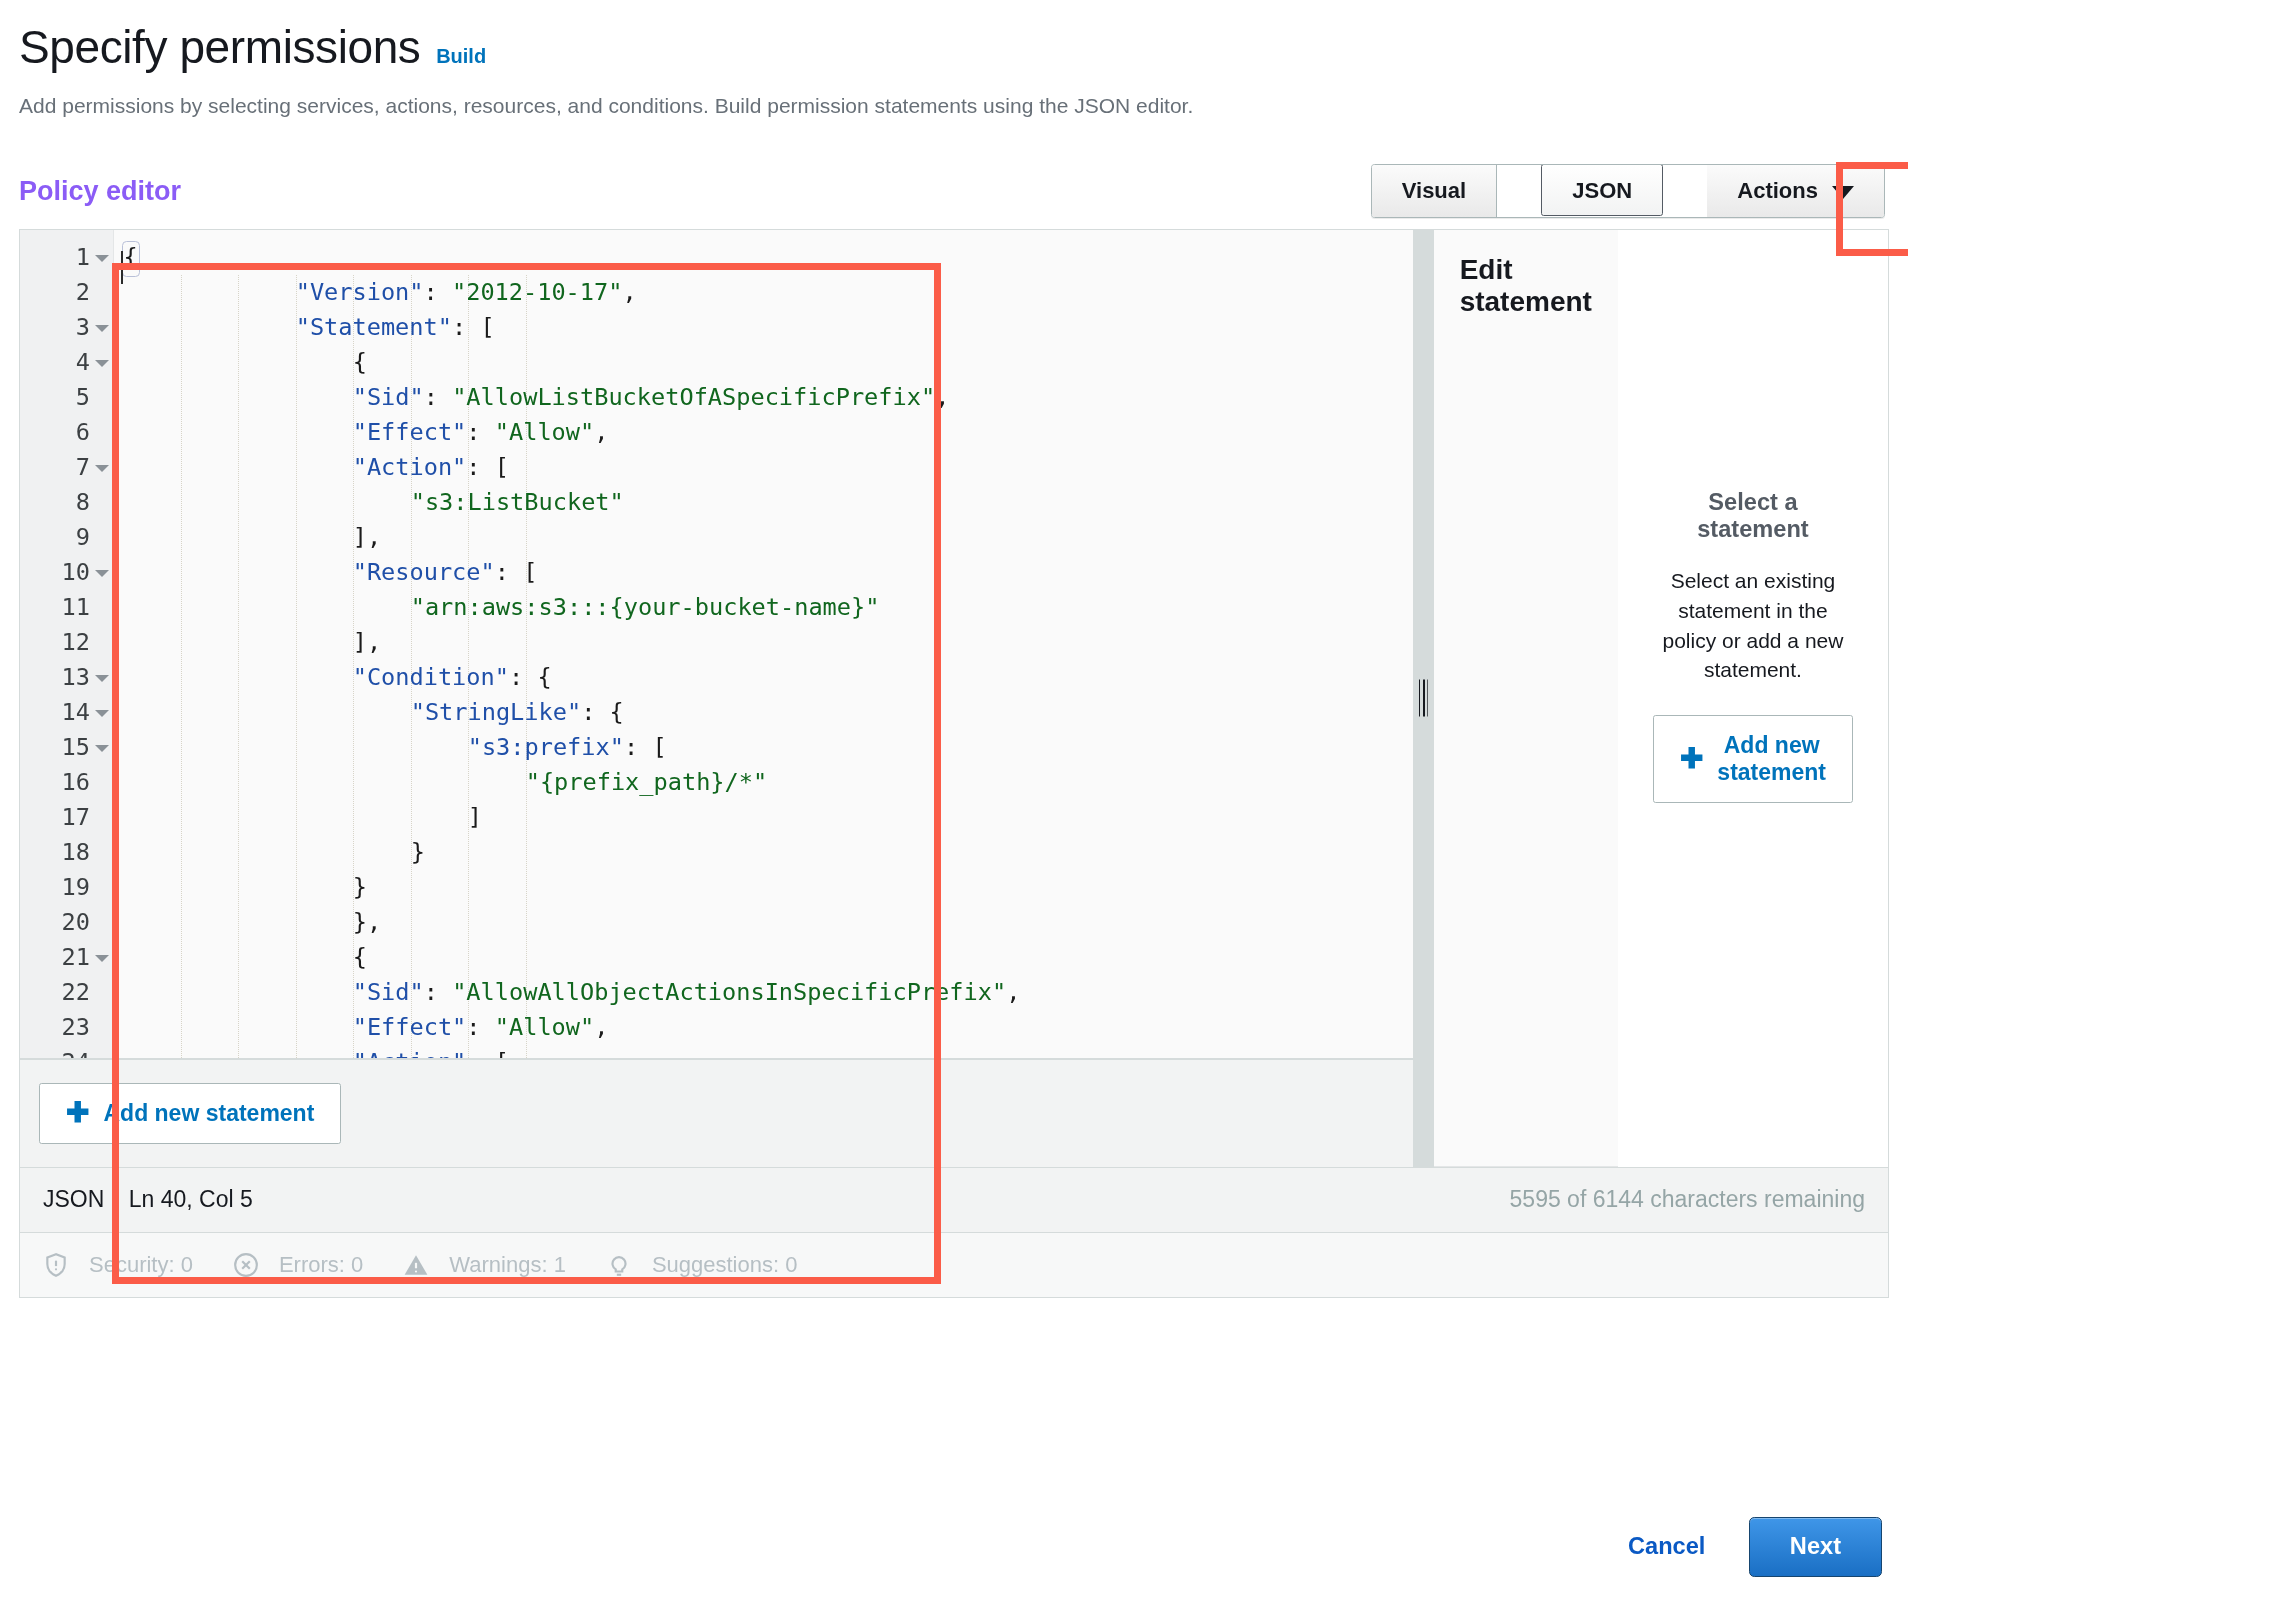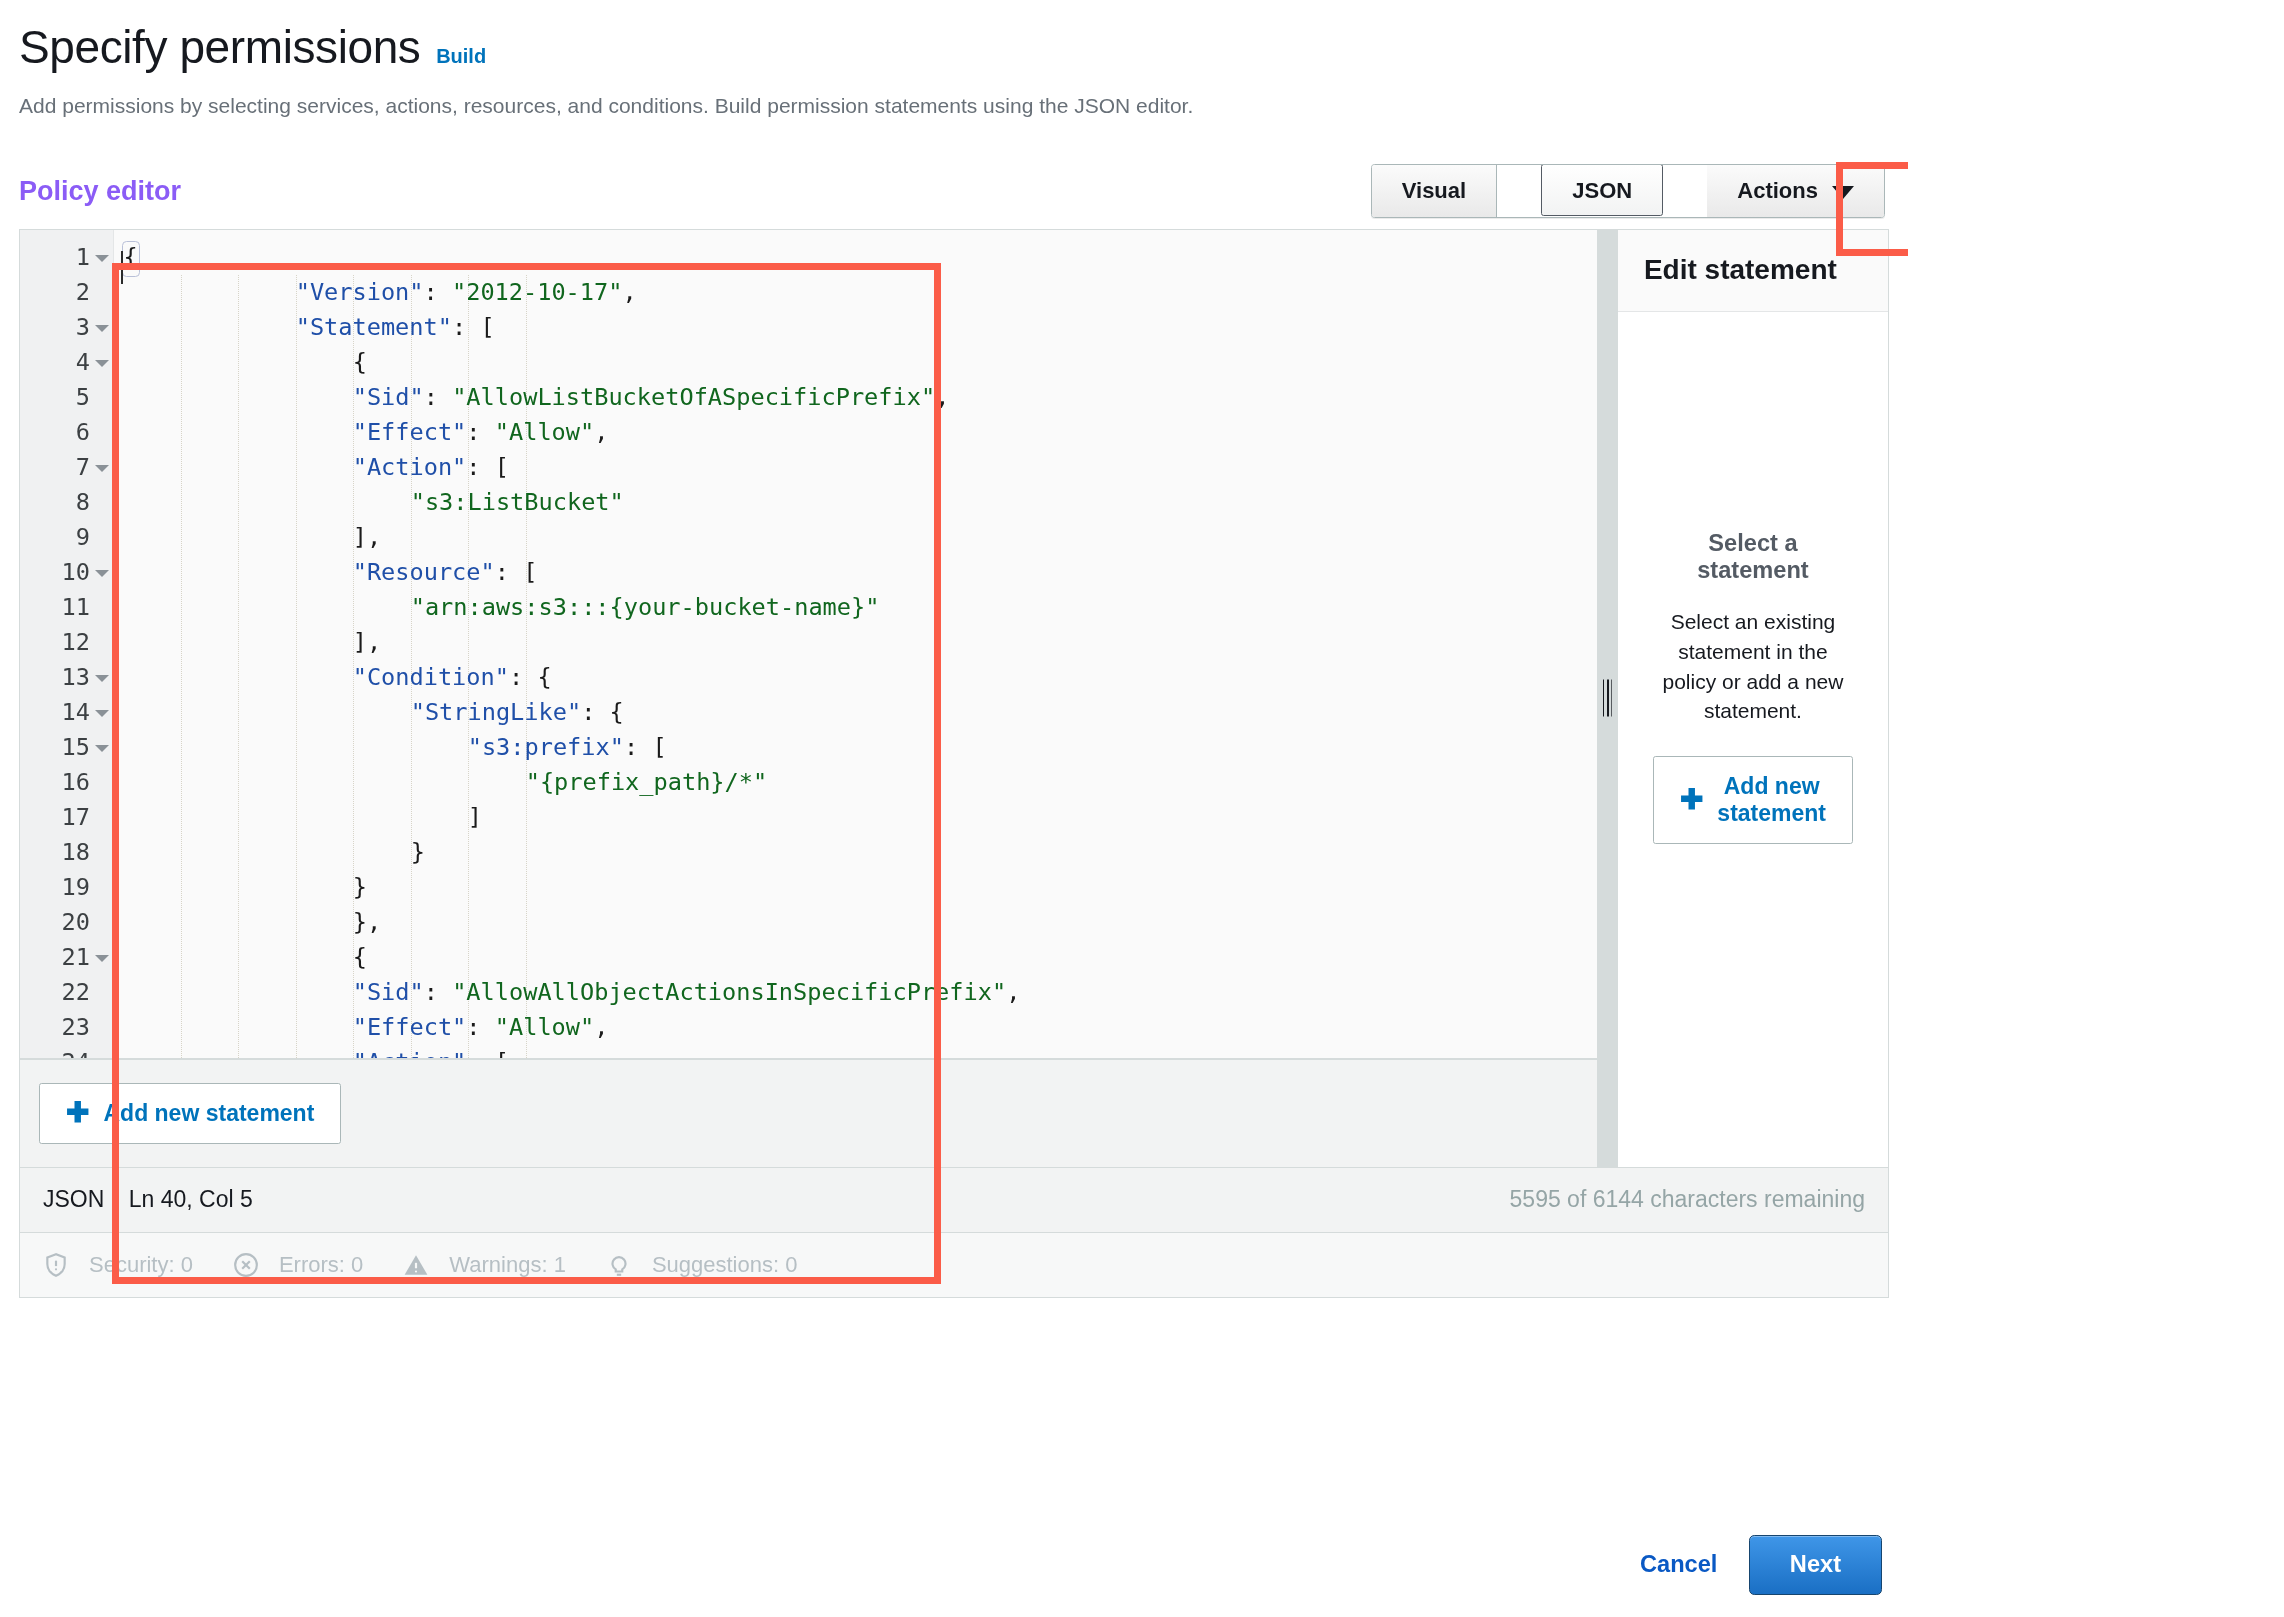--- a/index.html
+++ b/index.html
@@ -136,21 +136,21 @@
   .splitter-grip {
     position: absolute; top: 50%; left: 50%; transform: translate(-50%,-50%);
     width: 8.7px; height: 37px;
     background: repeating-linear-gradient(to right, #16191f 0 1.7px, transparent 1.7px 4.4px);
   }
   .splitter-track {
     position: absolute; top: 0; bottom: 0; left: 0; right: 0; background: #d5dbdb;
   }
 
   
-  .editor-right { flex: 1; display: flex; flex-direction: column; background: #ffffff; }
+  .editor-right { flex: 1; display: flex; background: #ffffff; }
   .right-head {
     padding: 24.4px 26px; border-bottom: 0.9px solid #e4e6e7; background: #fafafa;
   }
   .right-head-title { font-size: 28px; font-weight: 700; color: #16191f; }
   .right-body {
     flex: 1; display: flex; flex-direction: column;
     align-items: center; justify-content: center; padding: 0 35px 105px 35px;
     text-align: center;
   }
   .empty-title { font-size: 23.6px; font-weight: 700; color: #545b64; margin-bottom: 23px; }
@@ -172,22 +172,22 @@
     padding-left: 23px; gap: 40px;
   }
   .finding {
     display: flex; align-items: center; gap: 20px;
     font-size: 22px; color: #b6bfc4;
   }
   .f-icon { width: 26px; height: 26px; display: block; }
 
   
   .footer {
-    position: absolute; right: 26px; bottom: 22px;
-    display: flex; align-items: center; gap: 21px;
+    position: absolute; right: 26px; bottom: 40px;
+    display: flex; align-items: center; gap: 33px;
   }
   .link-btn {
     font-size: 23.6px; font-weight: 700; color: #0a59c4; cursor: pointer; padding: 8.7px 10.5px;
   }
   .btn-primary {
     font-size: 23.6px; font-weight: 700; color: #ffffff;
     background: linear-gradient(to bottom, #3f96e8 0%, #1a6fc4 100%);
     border: 0.9px solid #16456f; border-radius: 5.2px;
     padding: 15.7px 40px; cursor: pointer;
     box-shadow: inset 0 0.9px 0 rgba(255,255,255,0.35);

